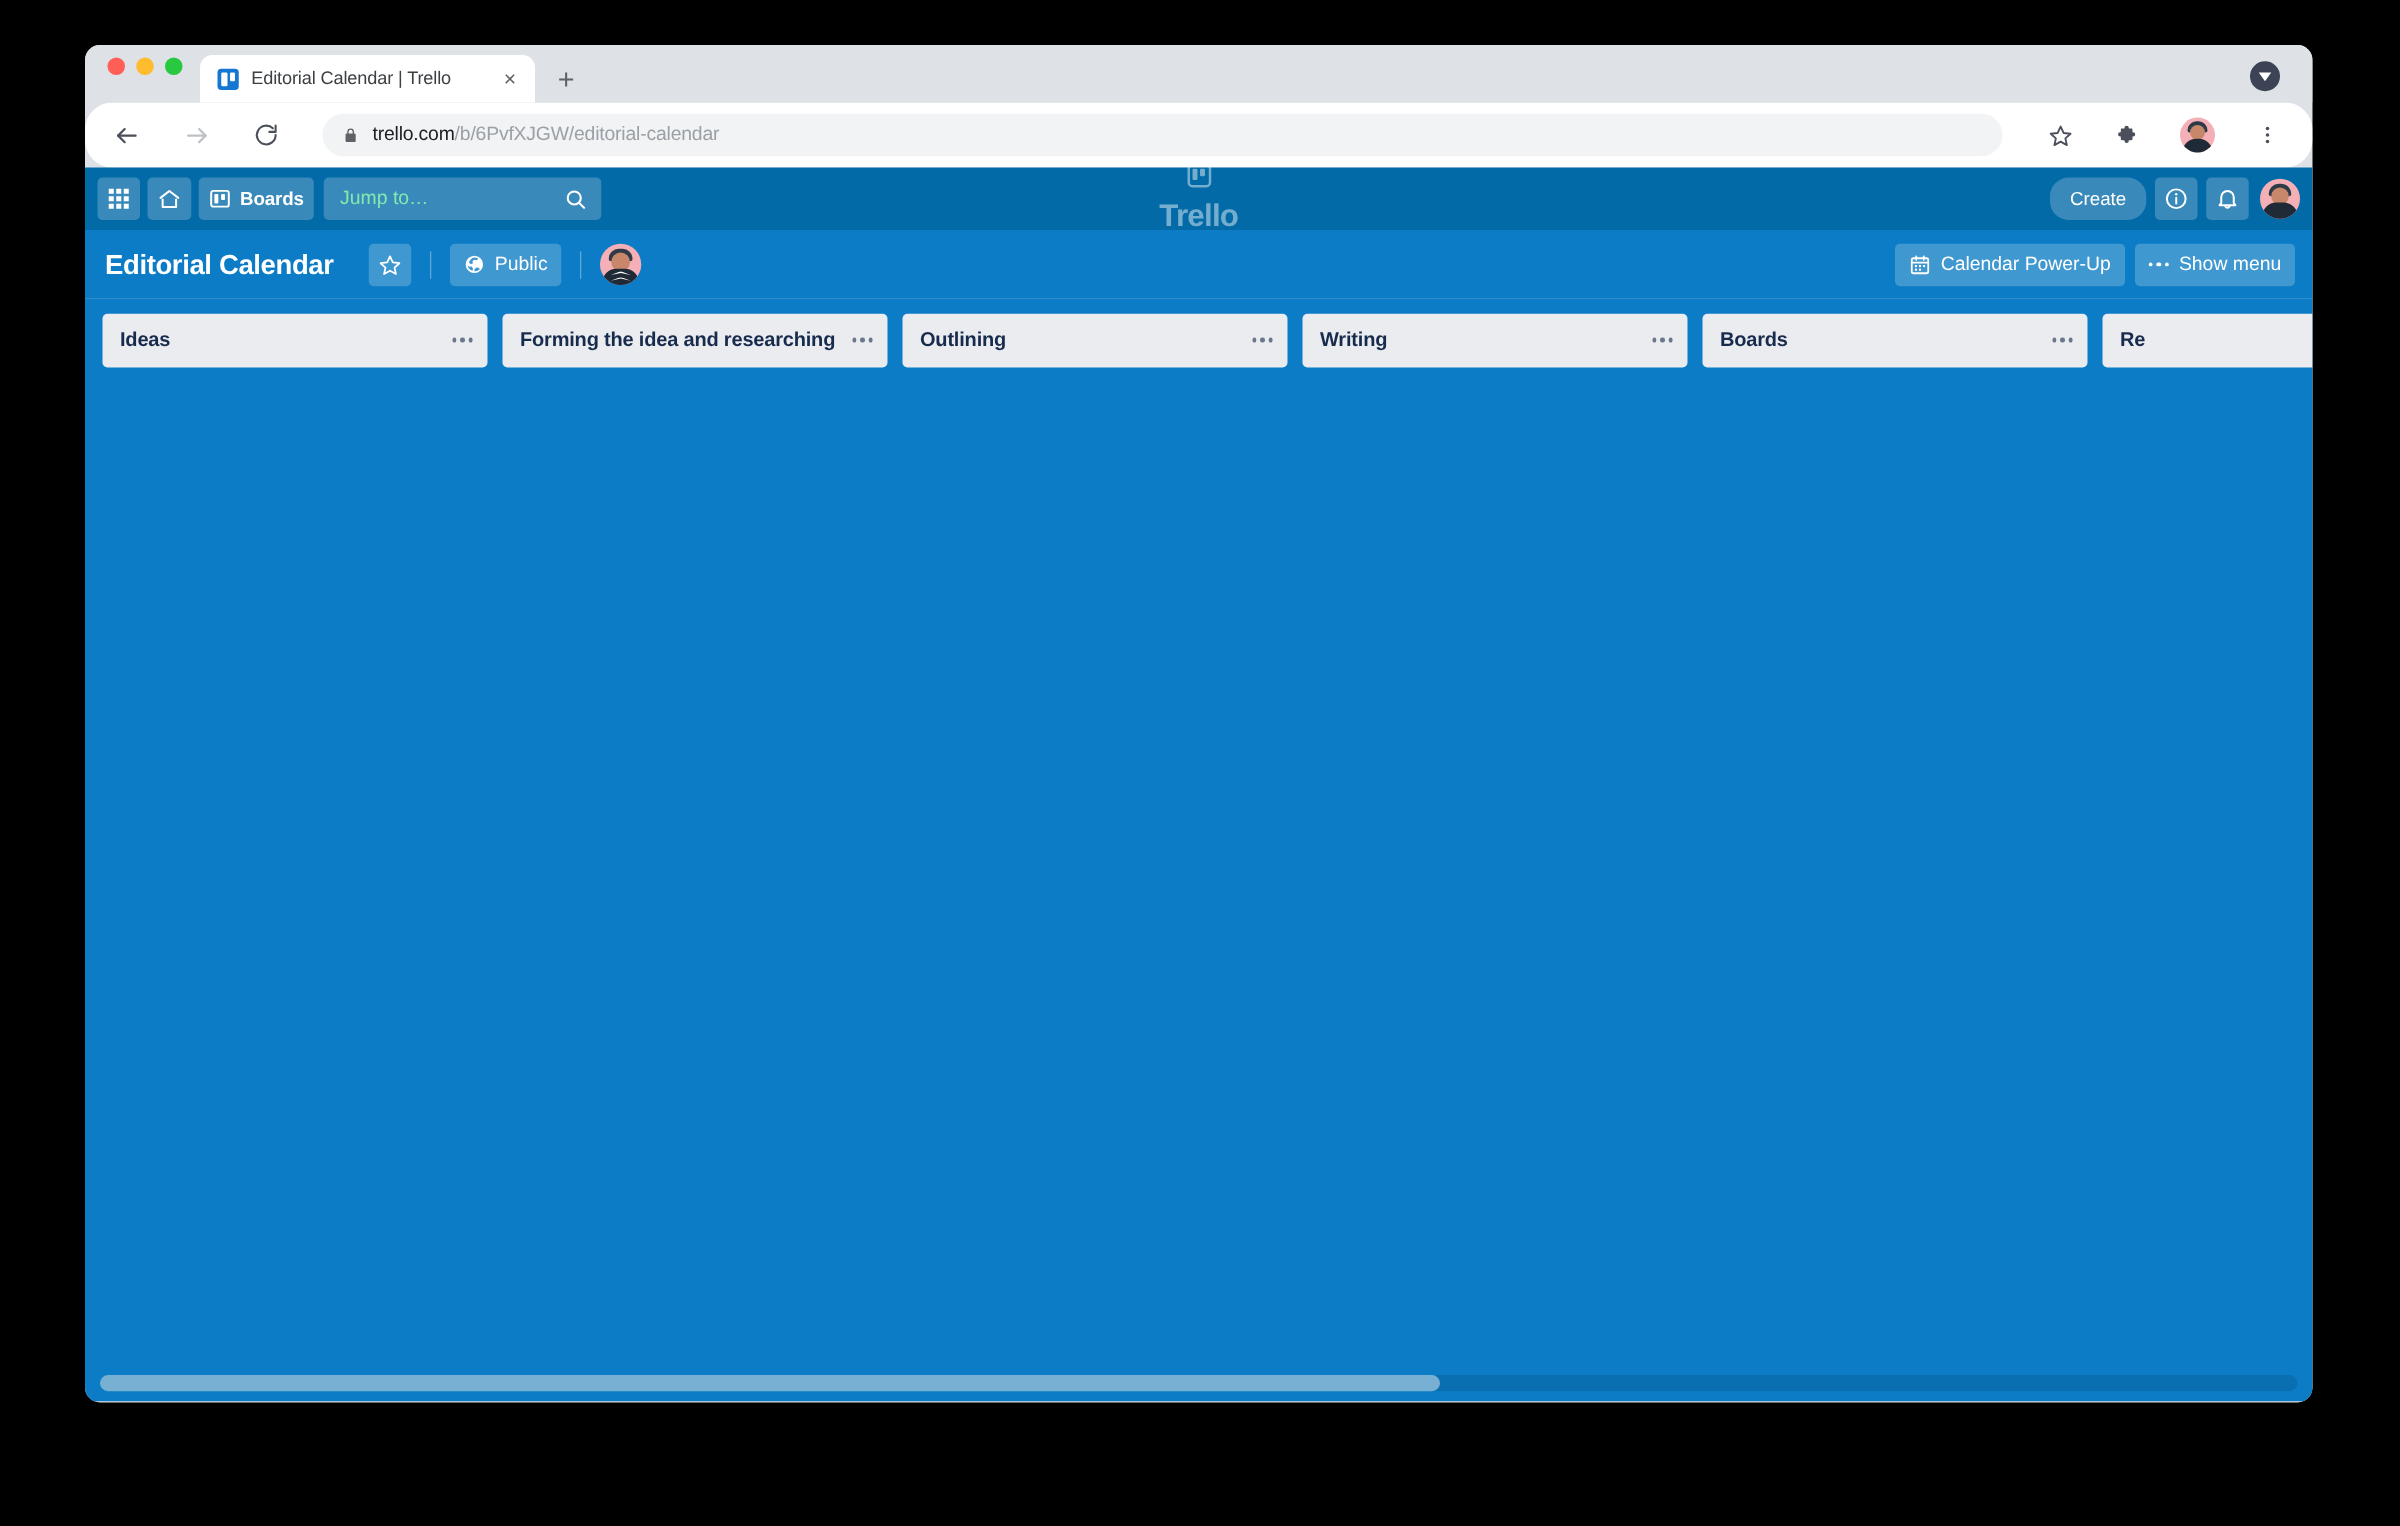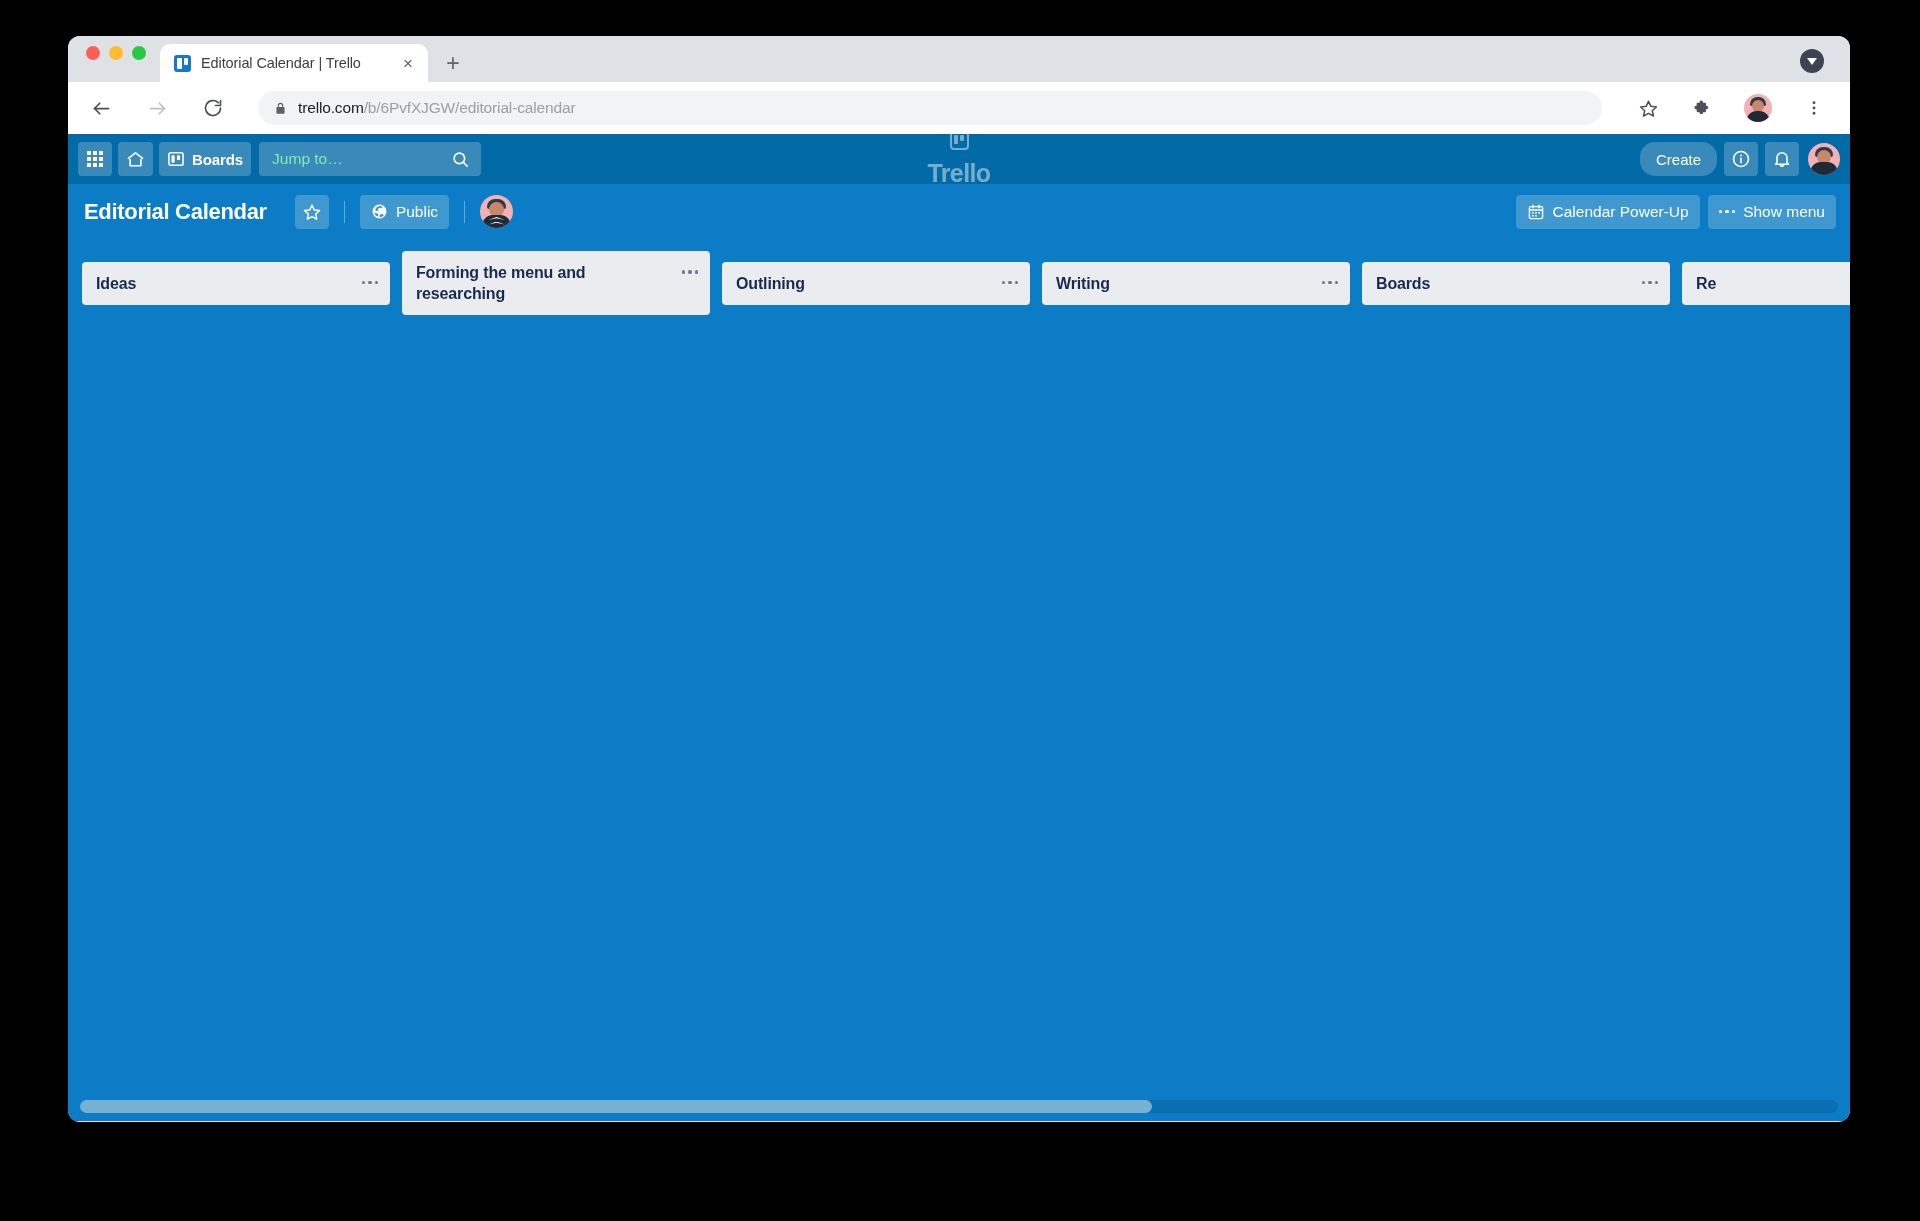--- a/index.html
+++ b/index.html
@@ -116,20 +116,21 @@
   }
 
   
   #toolbar {
     height: 52px;
     background: #ffffff;
     display: flex;
     align-items: center;
     padding: 0 18px 0 14px;
     gap: 18px;
+    border-radius: 22px;
   }
   .nav-btn {
     width: 38px; height: 38px;
     display: flex; align-items: center; justify-content: center;
     border-radius: 50%;
     color: #4a4f5a;
   }
   .nav-btn.disabled { color: #bdc1c6; }
 
   #omnibox {
@@ -609,21 +610,21 @@
           <div class="list-title">Ideas</div>
           <div class="list-menu">
             <span class="dots-h">
               <i></i>
               <i></i>
               <i></i>
             </span>
           </div>
         </div>
         <div class="list">
-          <div class="list-title">Forming the menu and researching</div>
+          <div class="list-title">Forming the idea and researching</div>
           <div class="list-menu">
             <span class="dots-h">
               <i></i>
               <i></i>
               <i></i>
             </span>
           </div>
         </div>
         <div class="list">
           <div class="list-title">Outlining</div>

